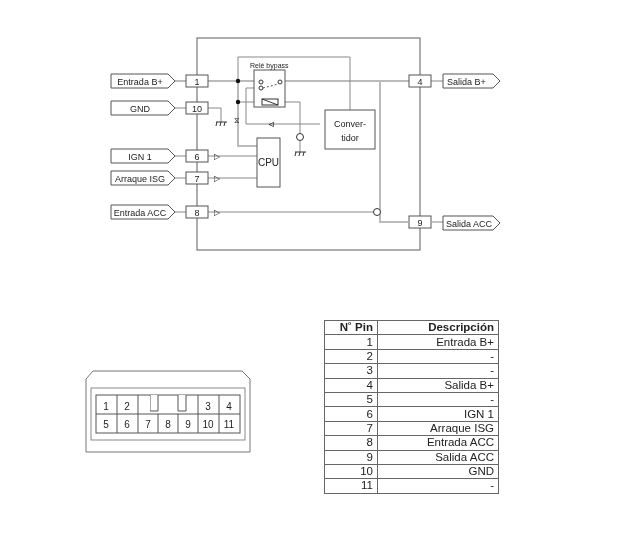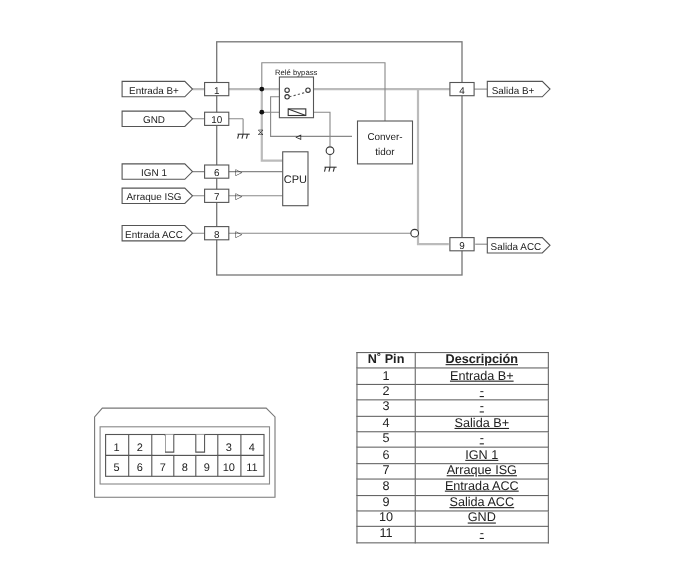--- a/index.html
+++ b/index.html
@@ -4,24 +4,24 @@
 <style>
   html, body { margin:0; padding:0; background:#ffffff; }
   body { width:622px; height:533px; position:relative; overflow:hidden; font-family:"Liberation Sans", sans-serif; }
   svg text { font-family:"Liberation Sans", sans-serif; fill:#222; }
   .wire { stroke:#888; stroke-width:1; fill:none; }
   .wire-g { stroke:#bbb; stroke-width:2; fill:none; }
   .frame { stroke:#777; stroke-width:1.2; fill:none; }
   .box { stroke:#555; stroke-width:1; fill:#fff; }
   .dot { fill:#111; }
   table.pins { position:absolute; left:324px; top:320px; border-collapse:collapse; font-size:11.5px; }
-  table.pins th, table.pins td { border:1px solid #666; padding:0 4px; height:13.4px; line-height:13px; text-align:center; color:#222; }
+  table.pins th, table.pins td { border:1px solid #666; padding:0 4px; height:13.4px; line-height:13px; text-align:right; color:#222; }
   table.pins th { font-weight:bold; }
   table.pins th.c1, table.pins td.c1 { width:44px; }
-  table.pins th.c2, table.pins td.c2 { width:112px;text-decoration:underline; }
+  table.pins th.c2, table.pins td.c2 { width:112px; }
 </style>
 </head>
 <body>
 
 <svg width="622" height="533" style="position:absolute;left:0;top:0">
 
   <rect x="197" y="38" width="223" height="212" class="frame"></rect>
 
   <line x1="175" y1="81" x2="420" y2="81" class="wire-g"></line>
   <line x1="175" y1="108" x2="221" y2="108" class="wire"></line>

